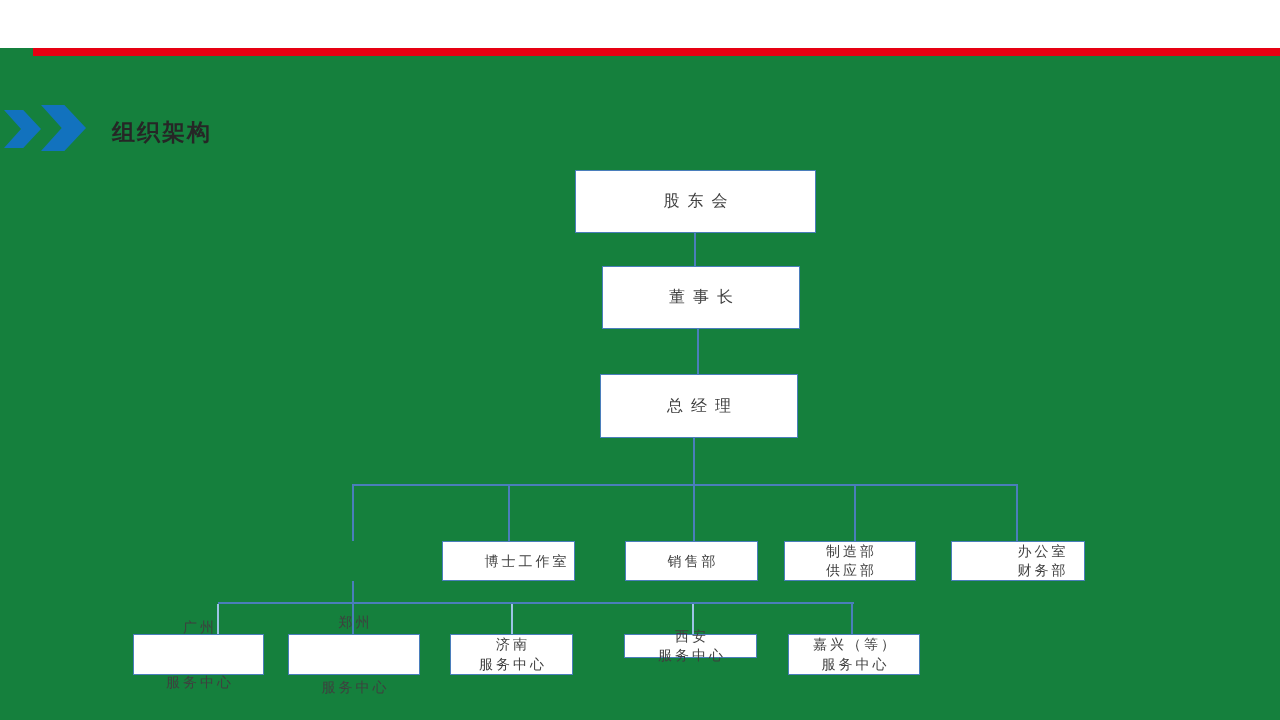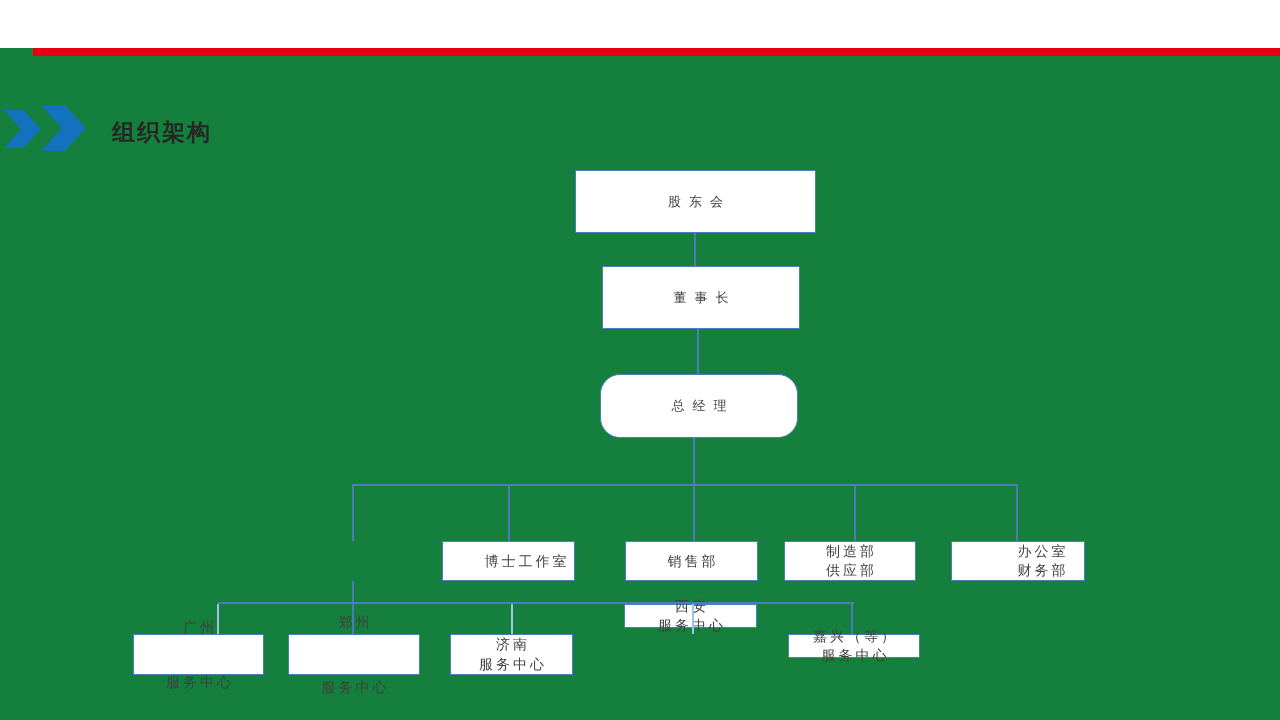--- a/index.html
+++ b/index.html
@@ -17,35 +17,35 @@
         clip-path:polygon(0 0,52% 0,100% 50%,52% 100%,0 100%,46% 50%);}
   #chev-1{left:4px;top:62px;width:37px;height:38px;}
   #chev-2{left:41px;top:57px;width:45px;height:46px;}
   
   #title{position:absolute;left:112px;top:69px;font-size:23px;font-weight:bold;
          color:#262626;letter-spacing:2px;}
   
   .node{position:absolute;background:#fff;border:1.5px solid #4a7ebb;box-sizing:border-box;
         display:flex;flex-direction:column;justify-content:center;align-items:center;
         color:#3f3f3f;text-align:center;}
-  .lv1{font-size:13px;letter-spacing:8px;text-indent:8px;}
+  .lv1{font-size:16px;letter-spacing:8px;text-indent:8px;}
   .lv4,.lv5{font-size:14px;line-height:19px;letter-spacing:3px;text-indent:3px;}
   #n-shareholders{left:575px;top:122px;width:241px;height:63px;}
   #n-chairman{left:602px;top:218px;width:198px;height:63px;}
-  #n-gm{left:600px;top:326px;width:198px;height:64px;border-radius:20px;}
+  #n-gm{left:600px;top:326px;width:198px;height:64px;}
   #n-d0{left:288px;top:493px;width:132px;height:40px;}
   #n-d1{left:442px;top:493px;width:133px;height:40px;padding-left:34px;}
   #n-d2{left:625px;top:493px;width:133px;height:40px;text-align:center;}
   #n-d3{left:784px;top:493px;width:132px;height:40px;}
   #n-d4{left:951px;top:493px;width:134px;height:40px;padding-left:47px;}
   #n-s0{left:133px;top:586px;width:131px;height:41px;gap:36px;}
   #n-s1{left:288px;top:586px;width:132px;height:41px;gap:46px;}
   #n-s2{left:450px;top:586px;width:123px;height:41px;justify-content:space-between;}
-  #n-s3{left:624px;top:556px;width:133px;height:24px;}
-  #n-s4{left:788px;top:586px;width:132px;height:24px;}
+  #n-s3{left:624px;top:586px;width:133px;height:24px;}
+  #n-s4{left:788px;top:586px;width:132px;height:41px;justify-content:space-between;}
   
   .cv{position:absolute;width:2px;background:#4a7ebb;}
   .ch{position:absolute;height:2px;background:#4a7ebb;}
   .light{background:#9dc3e6;}
   #c-v1{left:694px;top:185px;height:33px;}
   #c-v2{left:697px;top:281px;height:45px;}
   #c-v3{left:693px;top:390px;height:47px;}
   #c-h1{left:352px;top:436px;width:666px;}
   #c-d0{left:352px;top:438px;height:55px;}
   #c-d1{left:508px;top:438px;height:55px;}

